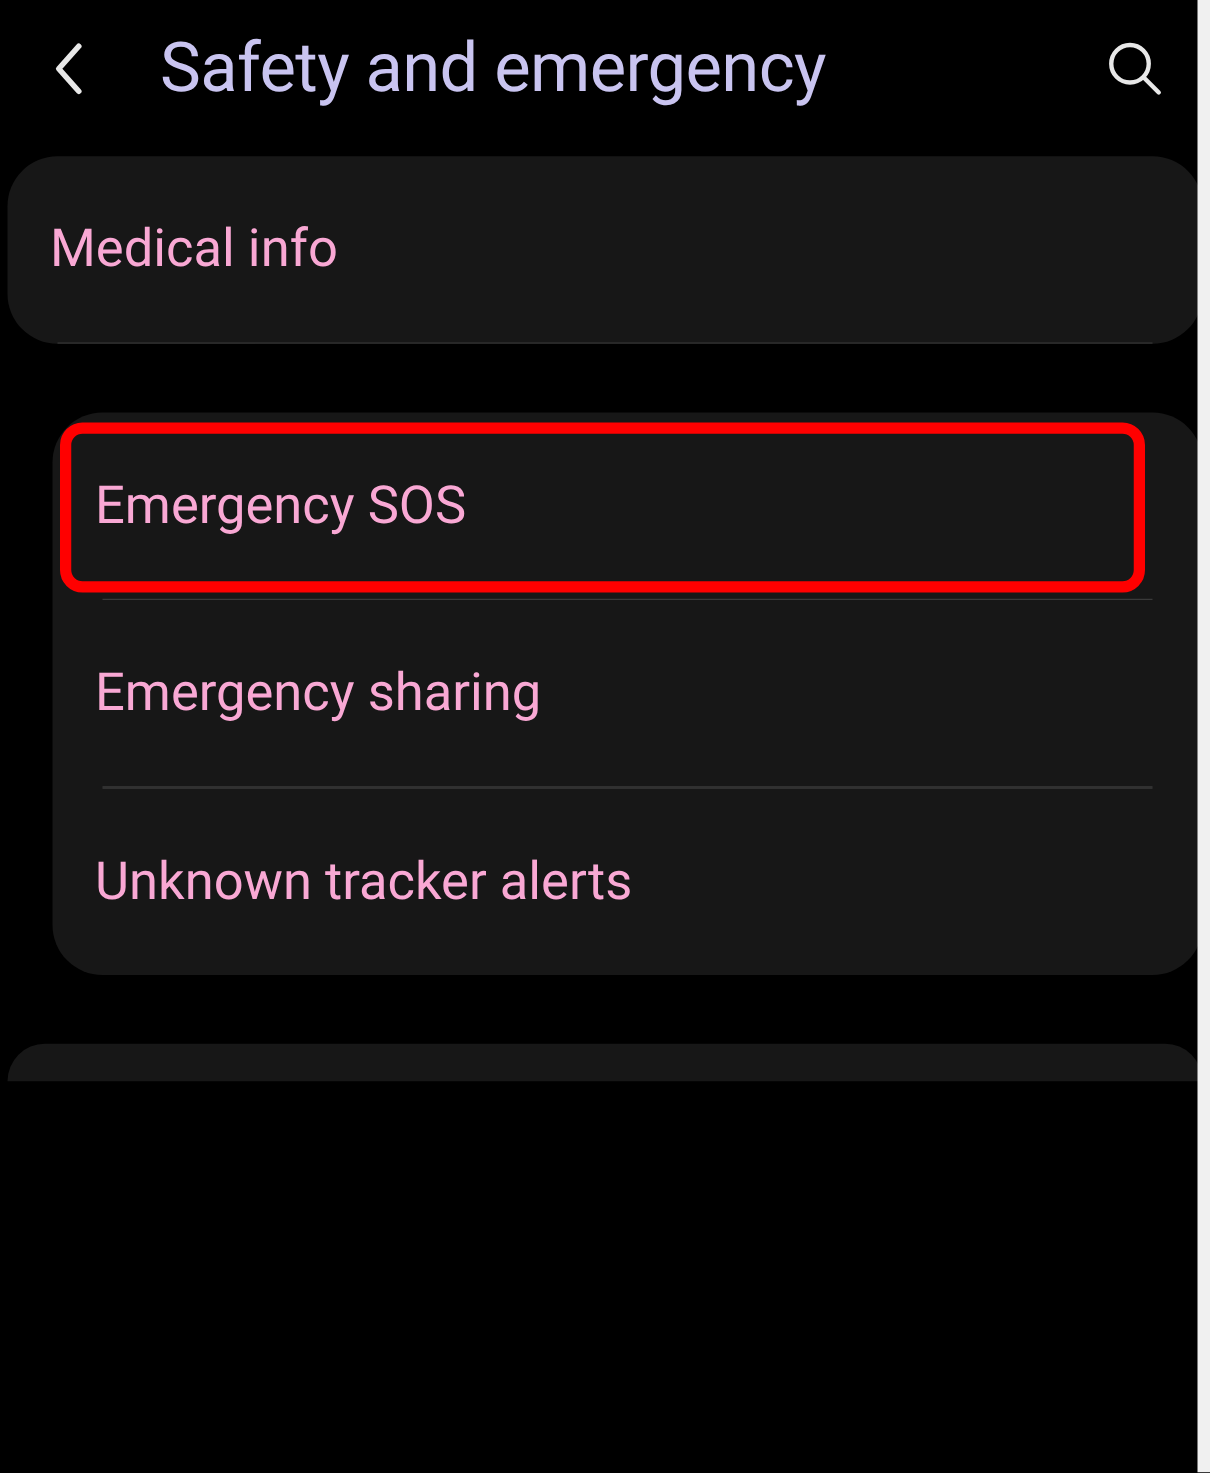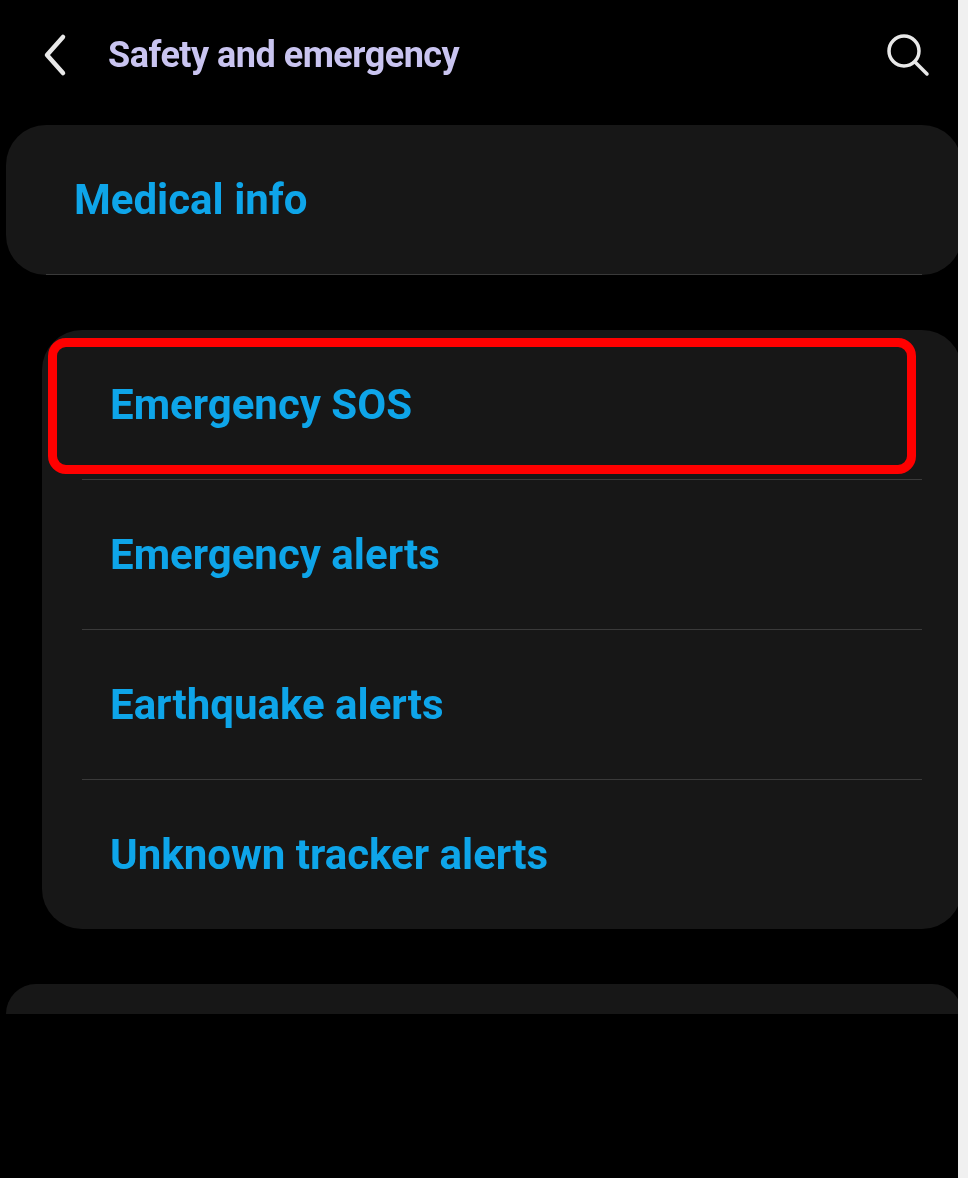--- a/index.html
+++ b/index.html
@@ -26,47 +26,48 @@
       width: 48px;
       height: 48px;
       display: flex;
       align-items: center;
       justify-content: center;
       cursor: pointer;
       margin-right: 30px;
     }
     .page-title {
       flex: 1;
-      font-size: 36px;
-      font-weight: 700;
+      font-size: 55px;
+      font-weight: 400;
       color: #c9c4f0;
       letter-spacing: -0.5px;
+      margin-left: 20px;
     }
     .search-btn {
       width: 60px;
       height: 60px;
       display: flex;
       align-items: center;
       justify-content: center;
       cursor: pointer;
     }
     .card {
       background: #171717;
       border-radius: 40px;
       margin: 0 6px 55px 6px;
       overflow: hidden;
     }
     .card:last-child {
       margin-bottom: 15px;
     }
     .list-item {
-      padding: 50px 68px;
+      padding: 50px 34px;
       font-size: 42px;
-      font-weight: 700;
-      color: #0ea5e9;
+      font-weight: 400;
+      color: #f9a8d4;
       cursor: pointer;
       position: relative;
     }
     .divider {
       height: 1px;
       background: #3a3a3a;
       margin: 0 40px;
     }
     .highlight-box {
       position: absolute;
@@ -115,26 +116,23 @@
   <div class="divider"></div>
 </div>
 
 <div class="card" style="position:relative;margin-left:42px;">
   <div class="list-item">
     <span>Emergency SOS</span>
   </div>
   <div class="highlight-box" style="left:6px; top:8px; width:868px; height:136px;"></div>
   <div class="divider"></div>
   <div class="list-item">
-    <span>Emergency alerts</span>
+    <span>Emergency sharing</span>
   </div>
   <div class="divider"></div>
-  <div class="list-item">
-    <span>Earthquake alerts</span>
-  </div>
   <div class="divider"></div>
   <div class="list-item">
     <span>Unknown tracker alerts</span>
   </div>
 </div>
 
 <div class="card-partial"></div>
 
 <div class="right-edge"></div>
 

